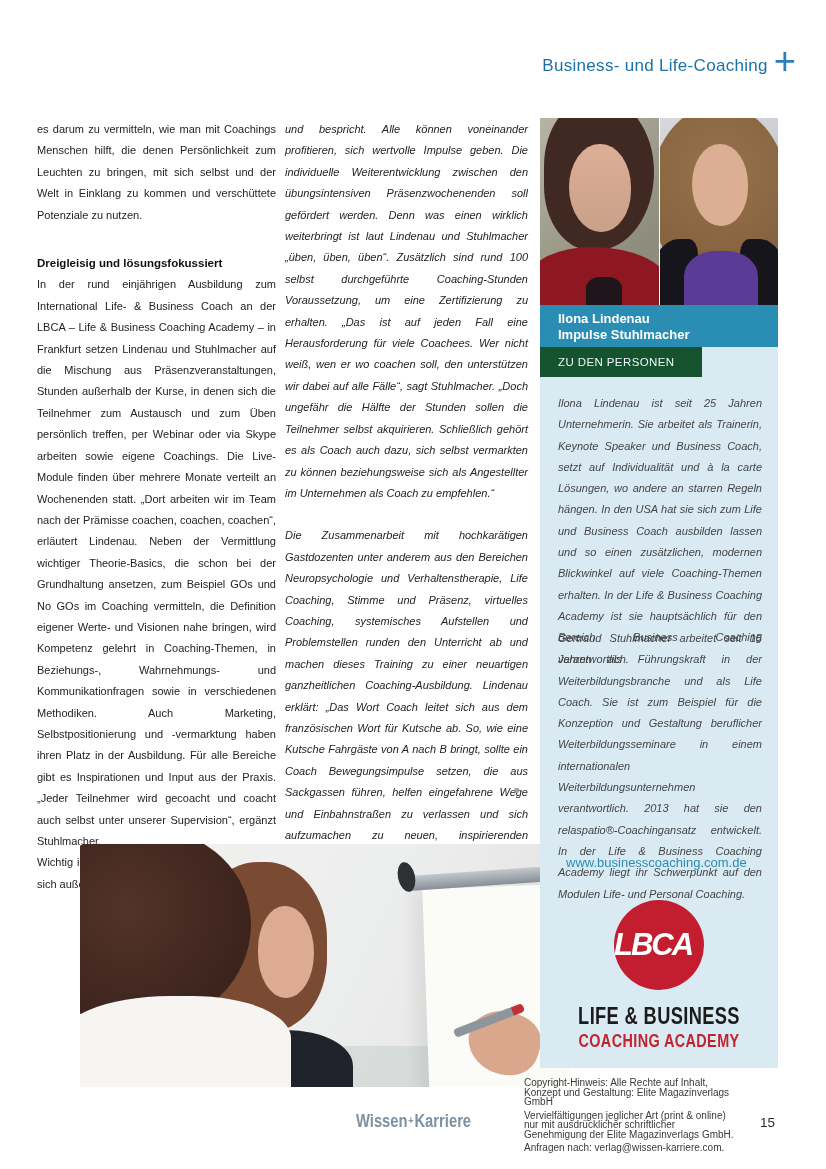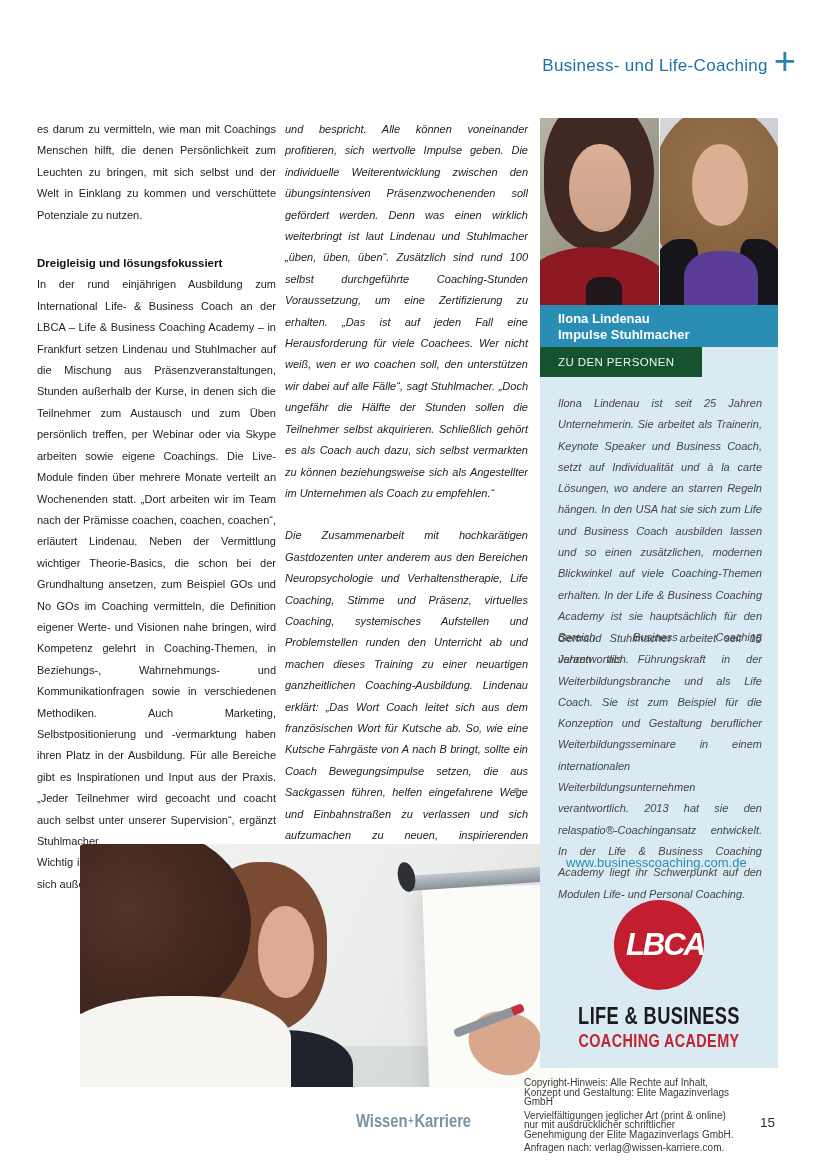--- a/index.html
+++ b/index.html
@@ -66,21 +66,21 @@
   .sectionband { position:absolute; left:0; top:0; width:162px; height:30px; box-sizing:border-box;
     background:#14532d; color:#eef6fa; font-size:11.5px; letter-spacing:0.4px; line-height:30px; padding-left:18px; }
   .bio { position:absolute; left:18px; width:204px; margin:0; font-style:italic; font-size:11px;
     line-height:21.3px; color:#454545; text-align:justify; }
   .bio1 { top:46px; }
   .bio2 { top:281px; }
   .weblink { position:absolute; left:26px; top:508px; color:#2a8db3; font-size:13px; text-decoration:none; cursor:pointer; }
 
   .logo { position:absolute; left:0; top:553px; width:238px; text-align:center; }
   .logo-circle { width:90px; height:90px; margin:0 auto; background:#c31d30; border-radius:50%;
-    display:flex; align-items:center; justify-content:flex-end; }
+    display:flex; align-items:center; justify-content:flex-start; }
   .logo-mono { color:#ffffff; font-size:31px; font-weight:bold; font-style:italic; letter-spacing:-2px; }
   .logo-line1 { margin-top:12px; font-size:24px; font-weight:bold; color:#1b1b1b; transform:scaleX(0.76); letter-spacing:0.5px; }
   .logo-line2 { margin-top:1px; font-size:18px; font-weight:bold; color:#c2242f; transform:scaleX(0.80); letter-spacing:0.5px; }
 
   
   .copyright { position:absolute; left:524px; top:1078px; width:214px; font-size:10px; line-height:9.7px; color:#3a3a3a; }
   .copyright p { margin:0 0 3.5px 0; }
   .brand { position:absolute; left:356px; top:1111px; color:#7c91a1; font-weight:bold; font-size:18px;
     transform:scaleX(0.82); transform-origin:left center; white-space:nowrap; }
   .brand-plus { font-size:11px; vertical-align:3px; margin:0 1px; }

